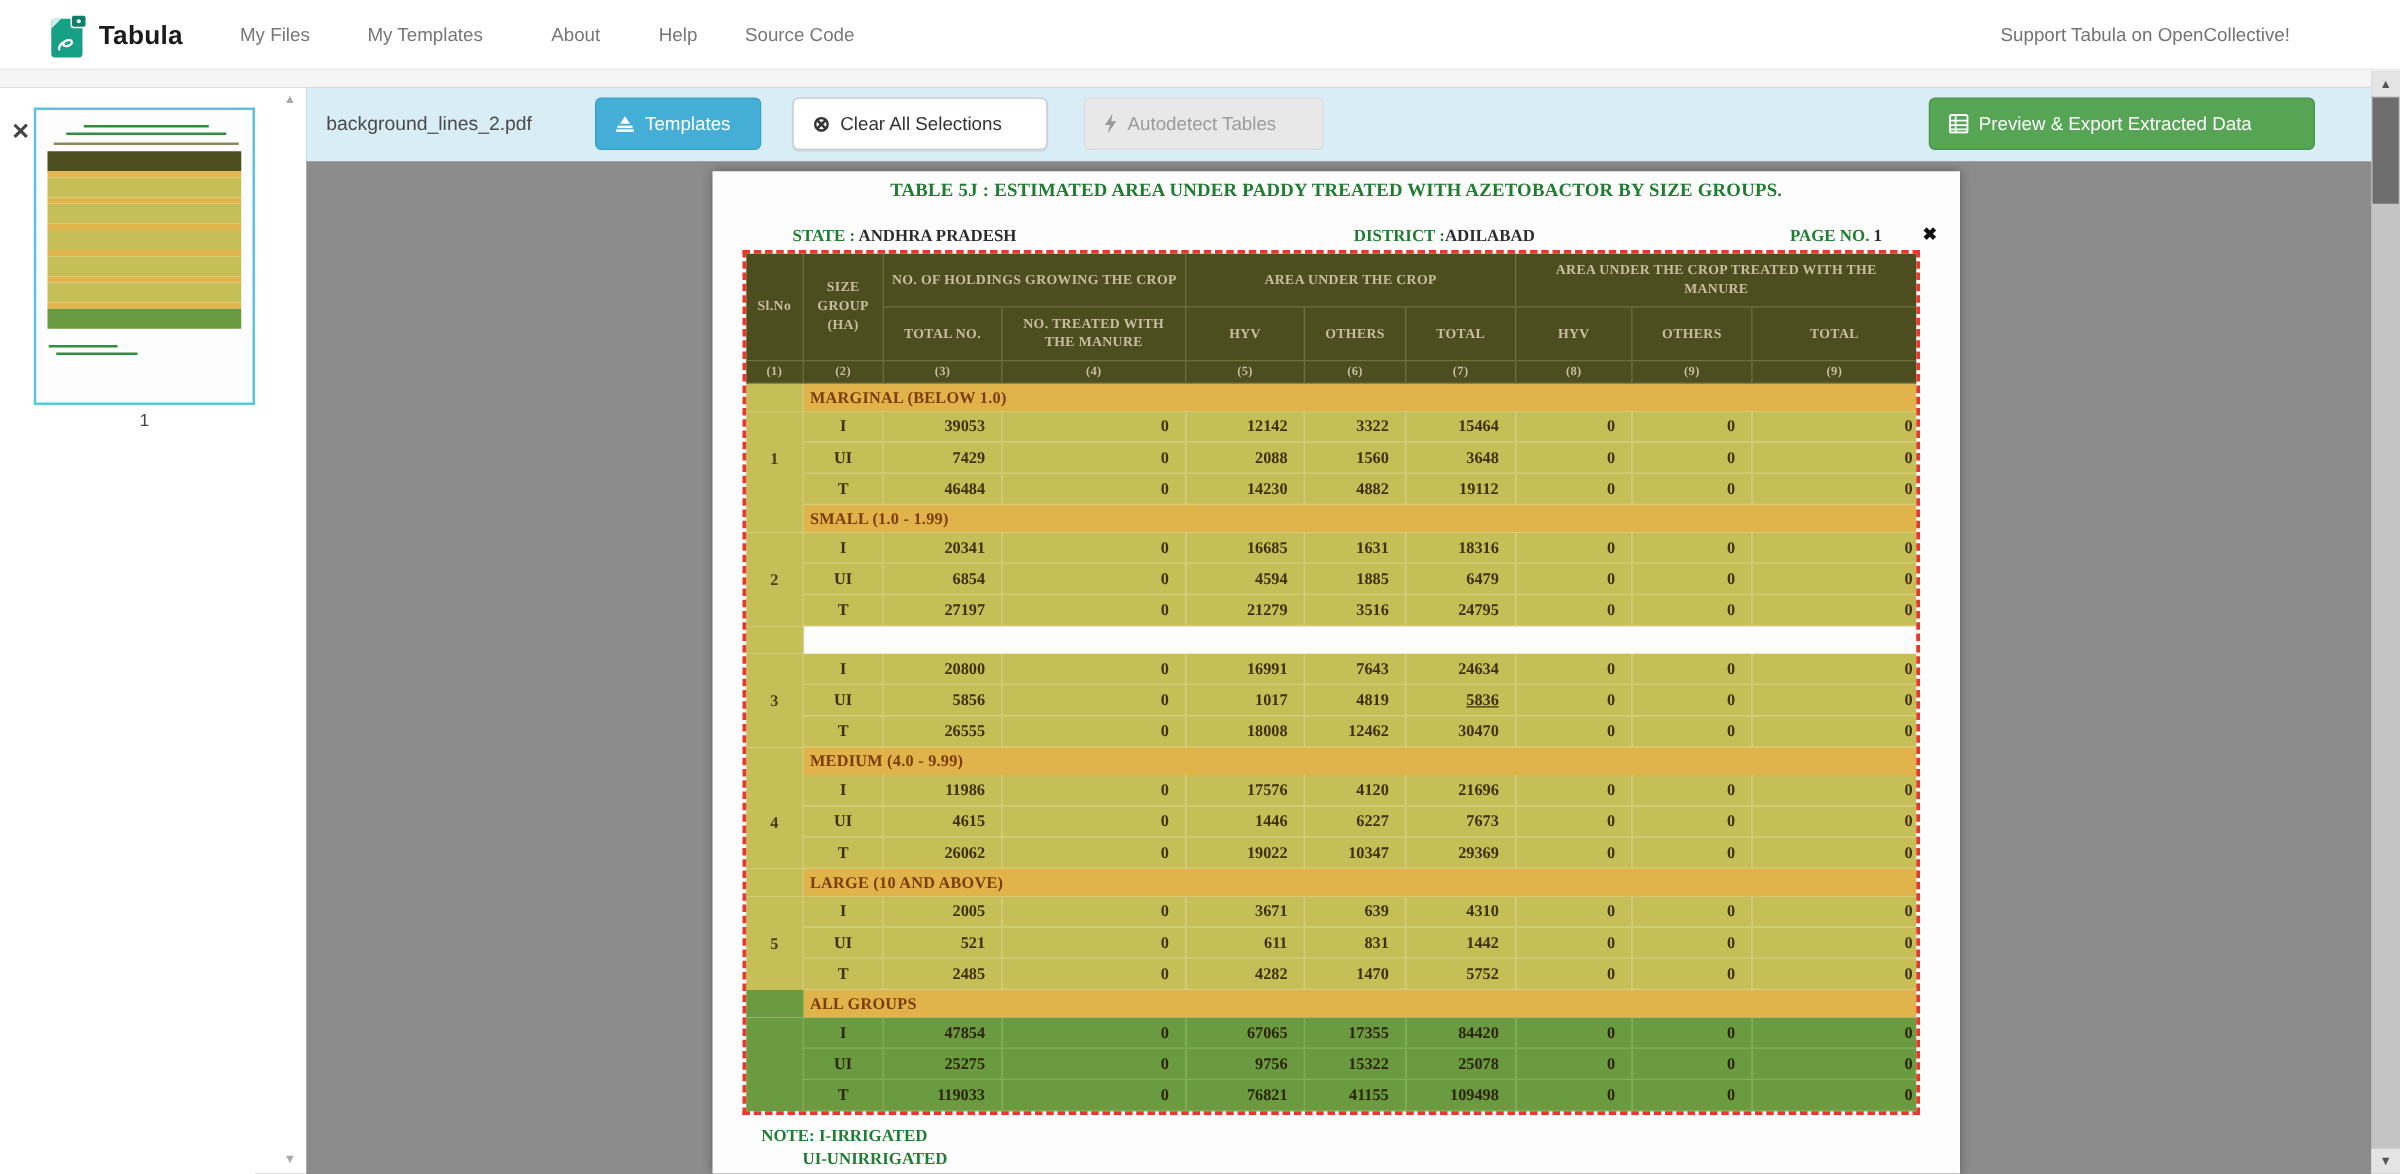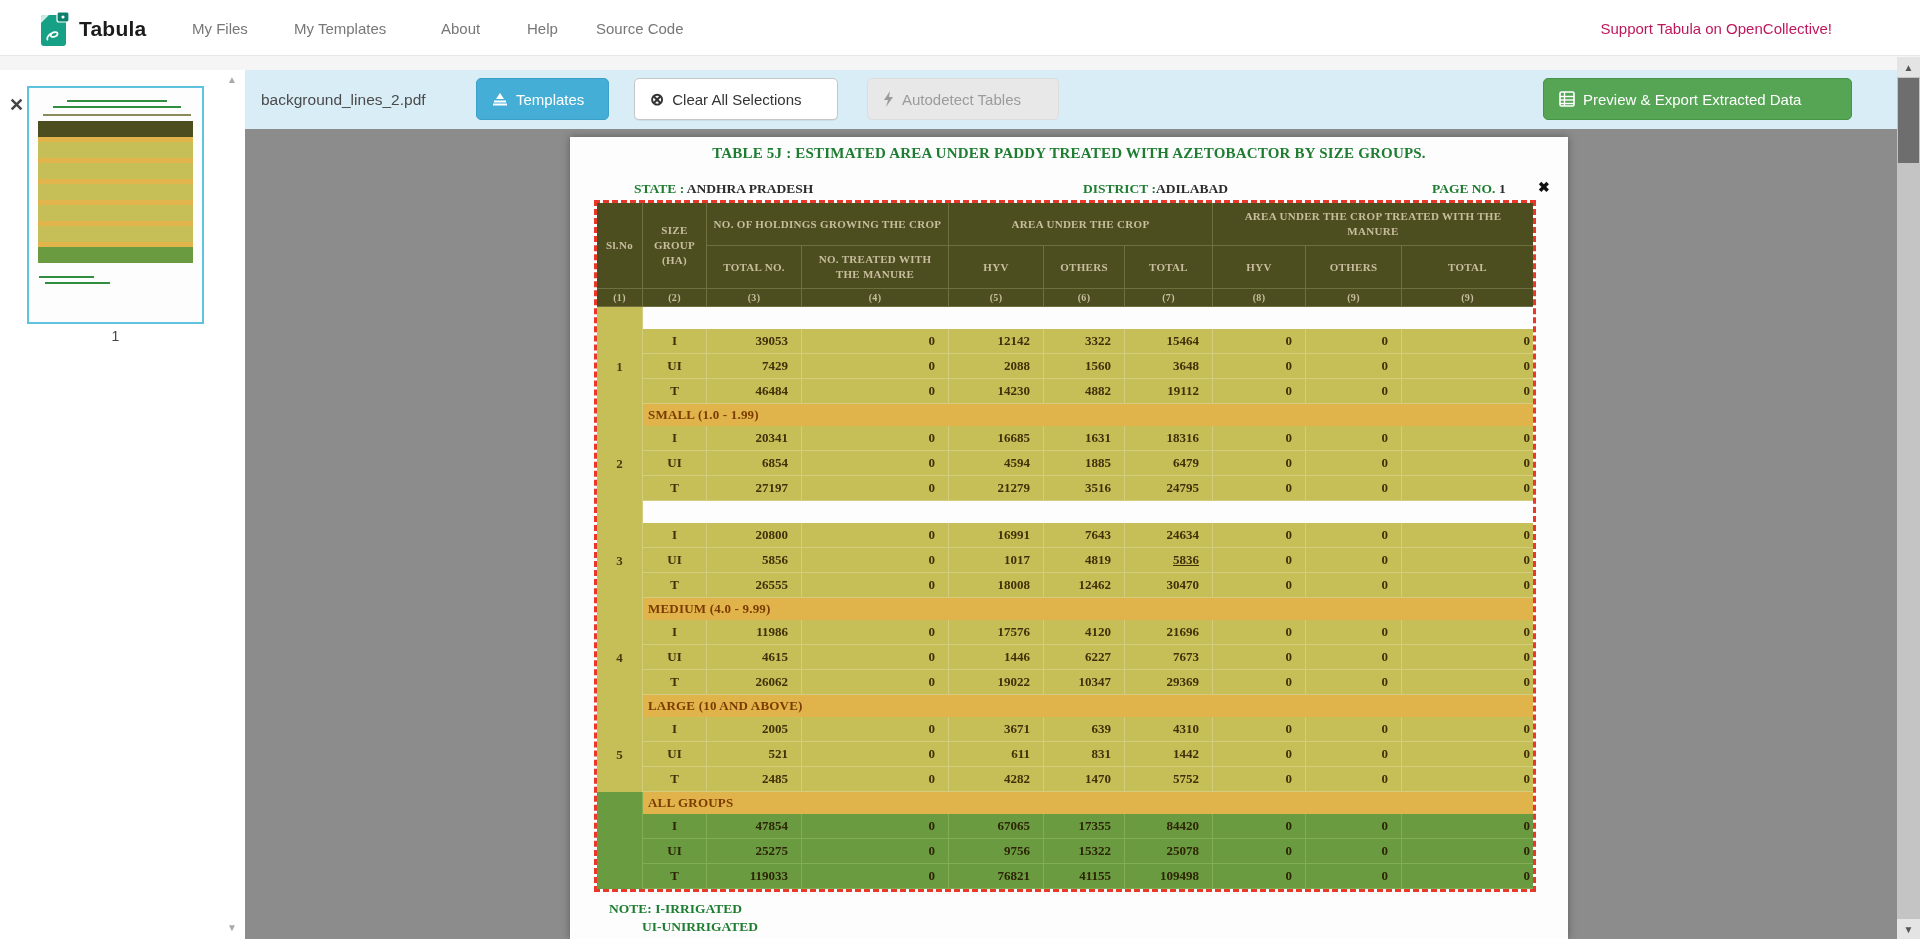--- a/index.html
+++ b/index.html
@@ -4,21 +4,21 @@
 <style>
   html,body{margin:0;padding:0;width:1920px;height:939px;overflow:hidden;background:#8c8c8c;
     font-family:"Liberation Sans", sans-serif;}
   .abs{position:absolute;box-sizing:border-box;}
 
   
   #navbar{left:0;top:0;width:1920px;height:56px;background:#ffffff;border-bottom:1px solid #e7e7e7;z-index:30;}
   #brand{left:40px;top:9px;height:40px;display:flex;align-items:center;gap:9px;}
   #brand-label{font-size:21px;font-weight:bold;color:#1b1b1b;letter-spacing:.2px;}
   .nav-item{top:0;height:56px;display:flex;align-items:center;color:#777;font-size:15px;cursor:pointer;}
-  #nav-right{right:88px;top:0;height:56px;display:flex;align-items:center;color:#be185d;font-size:15px;cursor:pointer;}
+  #nav-right{right:88px;top:0;height:56px;display:flex;align-items:center;color:#737373;font-size:15px;cursor:pointer;}
   #substrip{left:0;top:56px;width:1920px;height:14px;background:#f5f5f5;z-index:25;}
 
   
   #toolbar{left:245px;top:70px;width:1675px;height:59px;background:#d9edf7;z-index:20;}
   #filename{left:16px;top:0;height:59px;display:flex;align-items:center;color:#4a4a4a;font-size:15.5px;}
   .btn{top:8px;height:42px;border-radius:5px;font-size:15px;display:flex;align-items:center;gap:8px;
        padding:0 15px;cursor:pointer;border:1px solid transparent;}
   #btn-templates{left:231px;width:133px;background:#44aed6;border-color:#3aa0c8;color:#fff;}
   #btn-clear{left:389px;width:204px;background:#ffffff;border-color:#c6c6c6;color:#333;box-shadow:0 1px 1px rgba(0,0,0,.06);}
   #btn-autodetect{left:622px;width:192px;background:#e8e8e8;border-color:#dcdcdc;color:#9b9b9b;cursor:default;}
@@ -212,20 +212,21 @@
         <div class="h numrow" style="grid-column:4;grid-row:3;">(4)</div>
         <div class="h numrow" style="grid-column:5;grid-row:3;">(5)</div>
         <div class="h numrow" style="grid-column:6;grid-row:3;">(6)</div>
         <div class="h numrow" style="grid-column:7;grid-row:3;">(7)</div>
         <div class="h numrow" style="grid-column:8;grid-row:3;">(8)</div>
         <div class="h numrow" style="grid-column:9;grid-row:3;">(9)</div>
         <div class="h numrow lastcol" style="grid-column:10;grid-row:3;">(9)</div>
       </div>
       <div class="grid-cols" id="tbody">
           <div class="cell bcol" style="grid-area: 1 / 1;"></div>
+          <div class="cell band" style="grid-area: 1 / 2 / auto / -1;">MARGINAL (BELOW 1.0)</div>
           <div class="cell slno" style="grid-area: 2 / 1 / span 3;">1</div>
           <div class="cell lbl" style="grid-area: 2 / 2;">I</div>
           <div class="cell num" style="grid-area: 2 / 3;">39053</div>
           <div class="cell num" style="grid-area: 2 / 4;">0</div>
           <div class="cell num" style="grid-area: 2 / 5;">12142</div>
           <div class="cell num" style="grid-area: 2 / 6;">3322</div>
           <div class="cell num" style="grid-area: 2 / 7; text-align: right;">15464</div>
           <div class="cell num" style="grid-area: 2 / 8;">0</div>
           <div class="cell num" style="grid-area: 2 / 9;">0</div>
           <div class="cell num last" style="grid-area: 2 / 10;">0</div>

